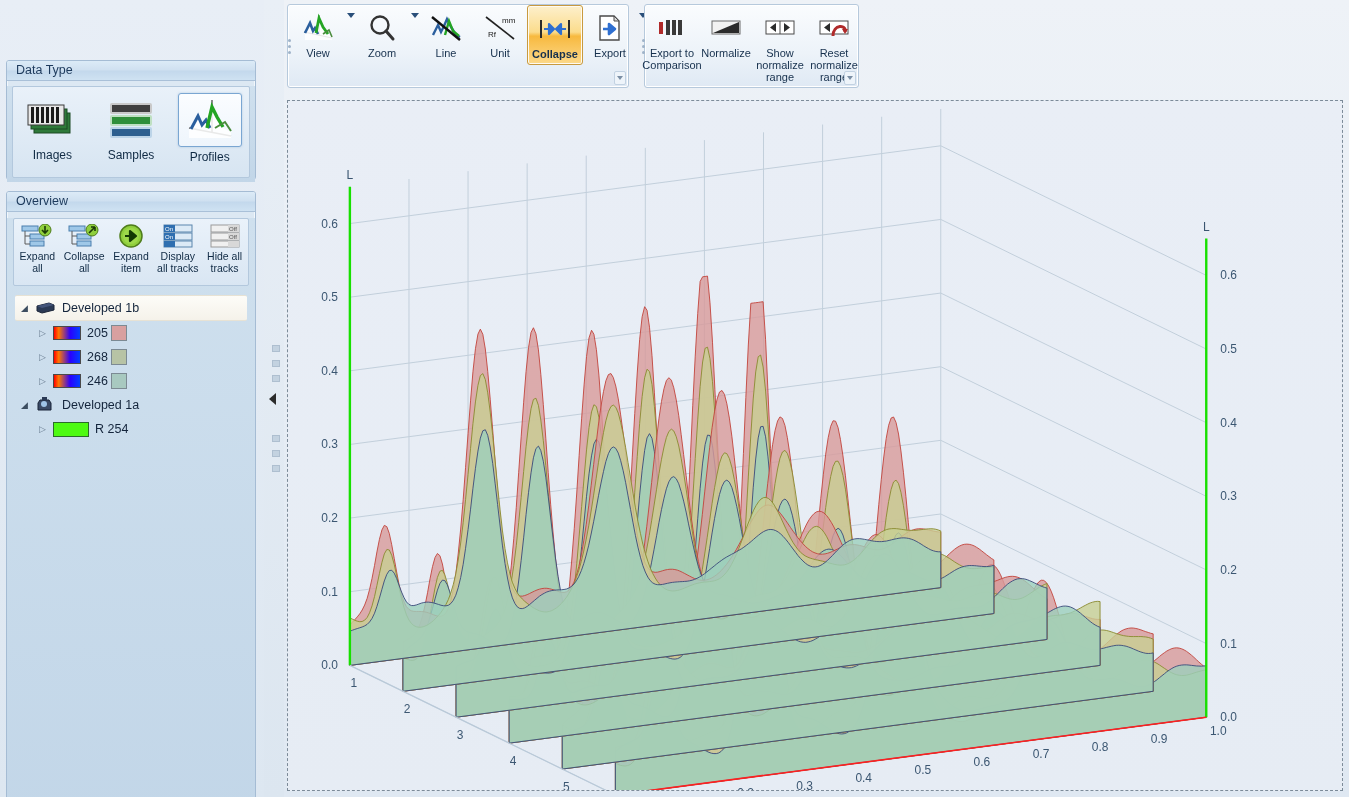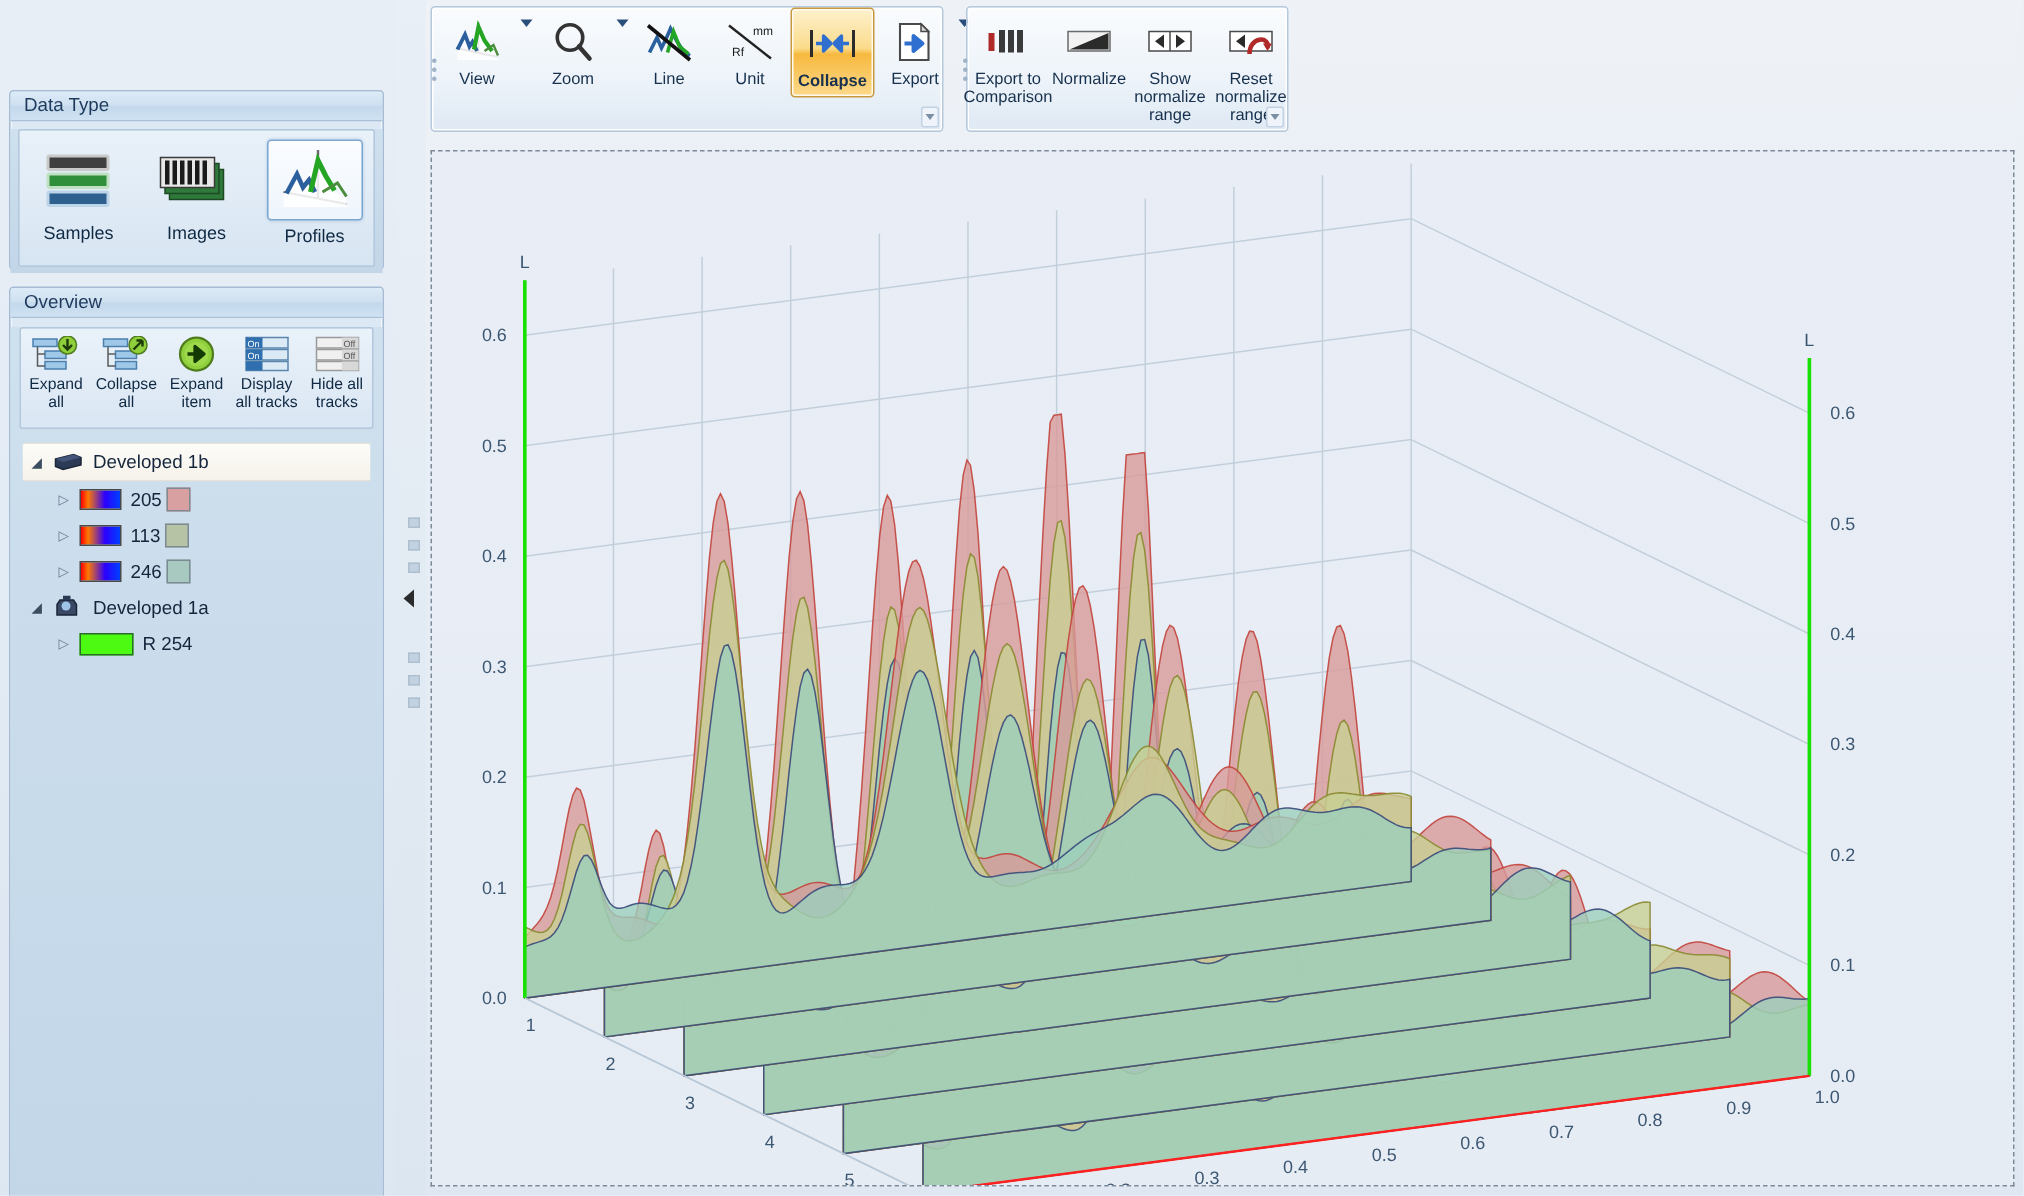--- a/index.html
+++ b/index.html
@@ -191,51 +191,51 @@
 <body>
 
 <div id="app">
 
   <div id="left-col">
 
     <div class="panel" id="panel-datatype">
       <div class="panel-title">Data Type</div>
       <div class="panel-body">
         <div class="dt-inner">
-
-          <div class="dt-btn">
-            <span class="glyph">
-              <svg width="52" height="44" viewBox="0 0 52 44">
-                <rect x="6" y="7" width="40" height="9" rx="1" fill="#3f3f3f" stroke="#c9c9c9" stroke-width="2"></rect>
-                <rect x="6" y="19" width="40" height="9" rx="1" fill="#2f8f3a" stroke="#bfe0c2" stroke-width="2"></rect>
-                <rect x="6" y="31" width="40" height="9" rx="1" fill="#2d5f8f" stroke="#bcd4e8" stroke-width="2"></rect>
-              </svg>
-            </span>
-            <span class="lbl">Samples</span>
-          </div>
 
           <div class="dt-btn">
             <span class="glyph">
               <svg width="52" height="44" viewBox="0 0 52 44">
                 <rect x="8" y="16" width="36" height="20" fill="#2f7a3a" stroke="#1d4a24"></rect>
                 <rect x="5" y="12" width="36" height="20" fill="#2f7a3a" stroke="#1d4a24"></rect>
                 <rect x="2" y="8" width="36" height="20" fill="#e8e8e8" stroke="#3a3a3a"></rect>
                 <g fill="#1a1a1a">
                   <rect x="5" y="10" width="3" height="16"></rect>
                     <rect x="10" y="10" width="3" height="16"></rect>
                   <rect x="15" y="10" width="3" height="16"></rect>
                     <rect x="20" y="10" width="3" height="16"></rect>
                   <rect x="25" y="10" width="3" height="16"></rect>
                     <rect x="30" y="10" width="3" height="16"></rect>
                 </g>
               </svg>
             </span>
             <span class="lbl">Images</span>
           </div>
 
+          <div class="dt-btn">
+            <span class="glyph">
+              <svg width="52" height="44" viewBox="0 0 52 44">
+                <rect x="6" y="7" width="40" height="9" rx="1" fill="#3f3f3f" stroke="#c9c9c9" stroke-width="2"></rect>
+                <rect x="6" y="19" width="40" height="9" rx="1" fill="#2f8f3a" stroke="#bfe0c2" stroke-width="2"></rect>
+                <rect x="6" y="31" width="40" height="9" rx="1" fill="#2d5f8f" stroke="#bcd4e8" stroke-width="2"></rect>
+              </svg>
+            </span>
+            <span class="lbl">Samples</span>
+          </div>
+
           <div class="dt-btn selected">
             <span class="glyph">
               <svg width="50" height="44" viewBox="0 0 50 44">
                 <line x1="27" y1="2" x2="27" y2="34" stroke="#6b6b6b" stroke-width="1.6"></line>
                 <line x1="4" y1="30" x2="46" y2="38" stroke="#6b6b6b" stroke-width="1.4"></line>
                 <path d="M4 32 L12 20 L16 28 L22 16 L27 8 L32 18 L38 30 L46 34 L46 40 L4 40 Z" fill="#ffffff" opacity=".85"></path>
                 <path d="M6 31 L13 18 L17 27 L21 22 L25 30" fill="none" stroke="#2b5f9e" stroke-width="3"></path>
                 <path d="M22 30 L27 9 L32 19 L38 29" fill="none" stroke="#24a524" stroke-width="3.4"></path>
                 <path d="M30 30 L40 24 L46 33" fill="none" stroke="#4b8c3d" stroke-width="2"></path>
               </svg>
@@ -344,21 +344,21 @@
           <div class="tree-row child">
             <span class="tri">▷</span>
             <span class="grad-swatch"></span>
             <span class="node-label">205</span>
             <span class="color-box" style="background:#d8a0a0"></span>
           </div>
 
           <div class="tree-row child">
             <span class="tri">▷</span>
             <span class="grad-swatch"></span>
-            <span class="node-label">113</span>
+            <span class="node-label">268</span>
             <span class="color-box" style="background:#b7c3a5"></span>
           </div>
 
           <div class="tree-row child">
             <span class="tri">▷</span>
             <span class="grad-swatch"></span>
             <span class="node-label">246</span>
             <span class="color-box" style="background:#a8c9c0"></span>
           </div>
 

